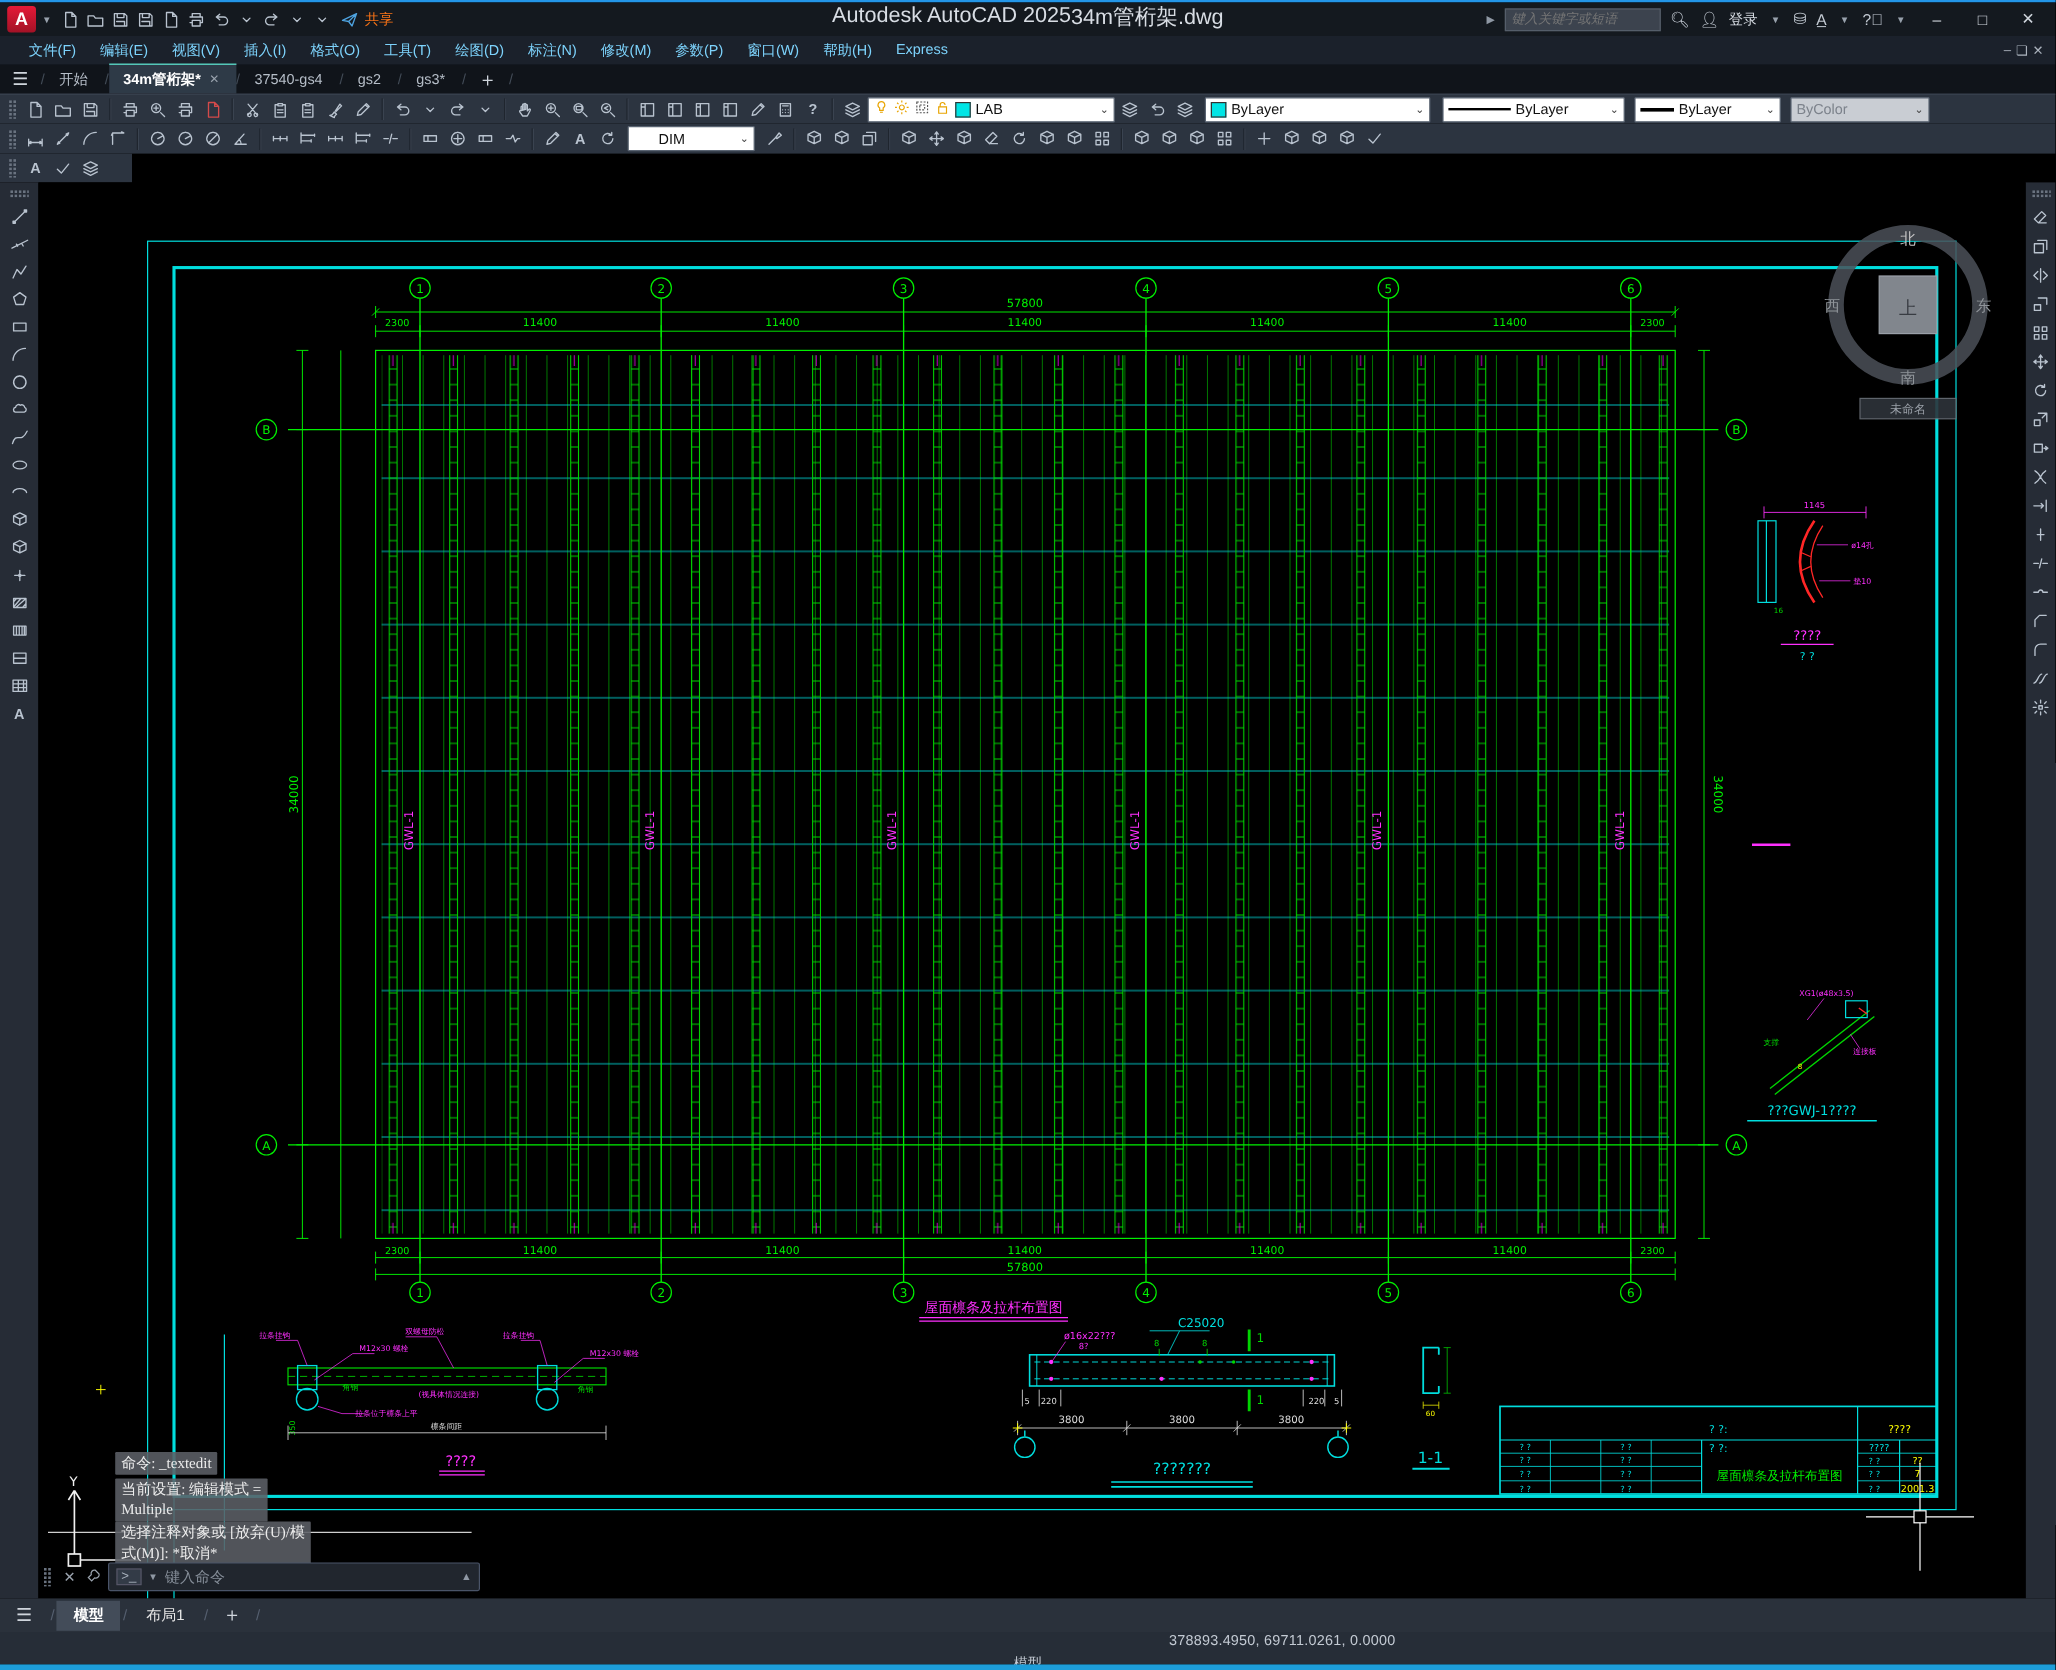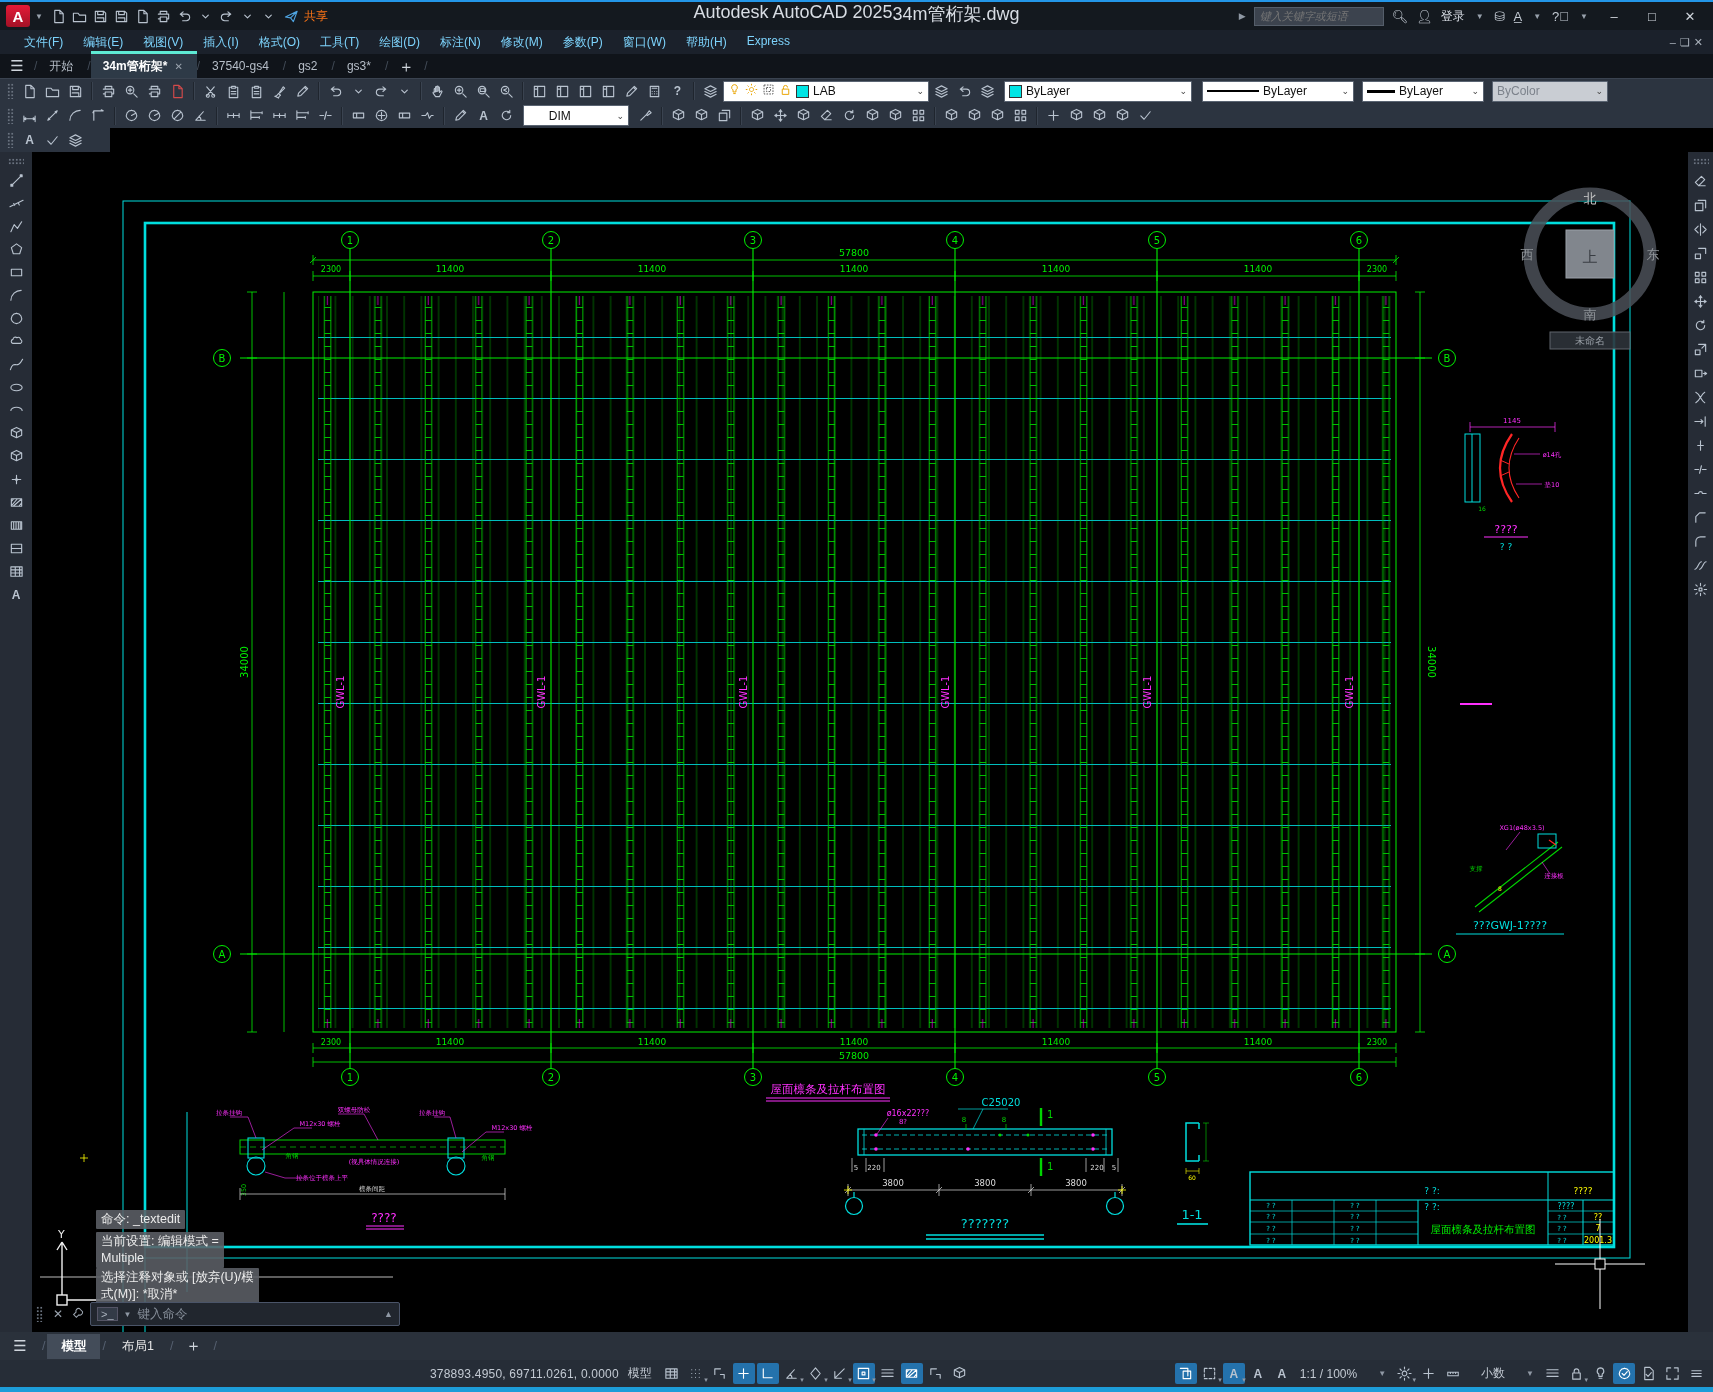--- a/index.html
+++ b/index.html
@@ -21,21 +21,21 @@
   .small-ic{color:#c3cad3;font-size:13px;}
   
   #menubar{position:absolute;left:0;top:28px;width:100%;height:24px;background:#1b212b;
     display:flex;align-items:center;padding-left:14px;box-sizing:border-box;font-size:12px;}
   .menu-item{padding:3px 10px;color:#7dd3fc;cursor:default;}
   #menubar .winctl{margin-left:auto;display:flex;gap:4px;padding-right:10px;color:#aab2bc;font-size:11px;}
   
   #tabbar{position:absolute;left:0;top:52px;width:100%;height:24px;background:#10141a;display:flex;align-items:flex-end;font-size:12px;}
   #tab-menu{width:34px;display:flex;align-items:center;justify-content:center;height:24px;color:#cfd5dc;font-size:15px;}
   .ftab{padding:4px 14px 4px 12px;color:#b6bec8;position:relative;display:flex;gap:7px;align-items:center;height:16px;}
-  .ftab.active{background:#2e3a47;color:#fff;font-weight:bold;border-top:3px solid #5eead4;}
+  .ftab.active{background:#2e3a47;color:#fff;font-weight:bold;border-top:1px solid #5eead4;}
   .ftab .x{font-size:10px;color:#9aa3ae;}
   .tab-sep{color:#434c58;align-self:center;}
   .plus{color:#cfd5dc;font-size:16px;padding:0 10px;}
   
   .toolrow{position:absolute;left:0;width:100%;background:#2c3440;display:flex;align-items:center;gap:2px;box-sizing:border-box;padding-left:4px;}
   #tb1{top:76px;height:25px;border-top:1px solid #3a4350;}
   #tb2{top:101px;height:25px;}
   #tb3{top:126px;height:24px;width:110px;}
   .grip{width:7px;height:16px;background-image:radial-gradient(#6a7380 1px,transparent 1.2px);background-size:3.5px 3.5px;margin:0 3px;}
   .ticon{width:21px;height:21px;display:flex;align-items:center;justify-content:center;border-radius:2px;position:relative;color:#b9c3cf;flex:0 0 auto;}
@@ -53,36 +53,36 @@
   .combo svg{width:13px;height:13px;stroke:#555;fill:none;stroke-width:1.2;}
   .y svg{stroke:#e8a400;}
   
   #leftbar{position:absolute;left:0;top:150px;width:32px;bottom:60px;background:#262c36;display:flex;flex-direction:column;align-items:center;padding-top:6px;gap:2px;box-sizing:border-box;}
   #rightbar{position:absolute;right:0;top:150px;width:25px;bottom:60px;background:#262c36;display:flex;flex-direction:column;align-items:center;padding-top:6px;gap:3px;box-sizing:border-box;}
   .vgrip{width:16px;height:7px;background-image:radial-gradient(#6a7380 1px,transparent 1.2px);background-size:3.5px 3.5px;margin-bottom:3px;}
   
   #canvas{position:absolute;left:32px;top:150px;width:1656px;height:1182px;background:#000;overflow:hidden;}
   #draw-svg{position:absolute;left:0;top:0;}
   .cmdhist{position:absolute;background:rgba(92,96,102,.88);color:#ececec;
-    font-family:Liberation Sans, sans-serif;font-size:12.5px;line-height:17px;
+    font-family:Liberation Serif, serif;font-size:12.5px;line-height:17px;
     padding:1px 5px;white-space:pre;border-radius:1px;}
   #cmd-dock{position:absolute;left:1px;top:1150px;display:flex;align-items:center;gap:4px;}
   #cmd-dock .dkic{color:#9aa3ae;font-size:12px;width:16px;text-align:center;}
   #cmd-input{width:296px;height:22px;background:#21262e;border:1px solid #4a5468;border-radius:2px;
     display:flex;align-items:center;gap:6px;padding:0 6px;font-size:12.5px;color:#858d98;}
   #cmd-input .prompt{color:#aab3be;font-size:11px;background:#333b47;border:1px solid #556;padding:0 3px;}
   #cmd-input .up{margin-left:auto;color:#8f98a4;font-size:9px;}
   
   #layouttabs{position:absolute;left:0;bottom:32px;width:100%;height:28px;background:#2a313b;display:flex;align-items:center;font-size:12.5px;gap:2px;}
   #lt-menu{width:40px;text-align:center;color:#cfd5dc;font-size:15px;}
   .ltab{padding:4px 14px;color:#e5e5e5;}
   .ltab.active{background:#434c59;color:#fff;font-weight:bold;}
   .lsep{color:#566070;}
   
-  #statusbar{position:absolute;left:0;bottom:5px;width:100%;height:27px;background:#262d37;display:flex;align-items:center;font-size:12px;color:#c3cad3;gap:2px;box-sizing:border-box;padding:0 6px;}
+  #statusbar{position:absolute;left:0;bottom:5px;width:100%;height:27px;background:#262d37;display:flex;align-items:center;font-size:12px;color:#c3cad3;gap:2px;box-sizing:border-box;padding:0 6px;flex-direction:column;}
   #coords{margin-left:424px;letter-spacing:.2px;}
   .sbtn{padding:2px 7px;}
   #statusbar .ticon{width:22px;height:21px;}
   .stext{display:flex;align-items:center;gap:21px;padding:0 5px;}
   #bottomline{position:absolute;left:0;bottom:0;width:100%;height:5px;background:#1d9dd9;}
 </style>
 </head>
 <body>
 
 <div id="win">

